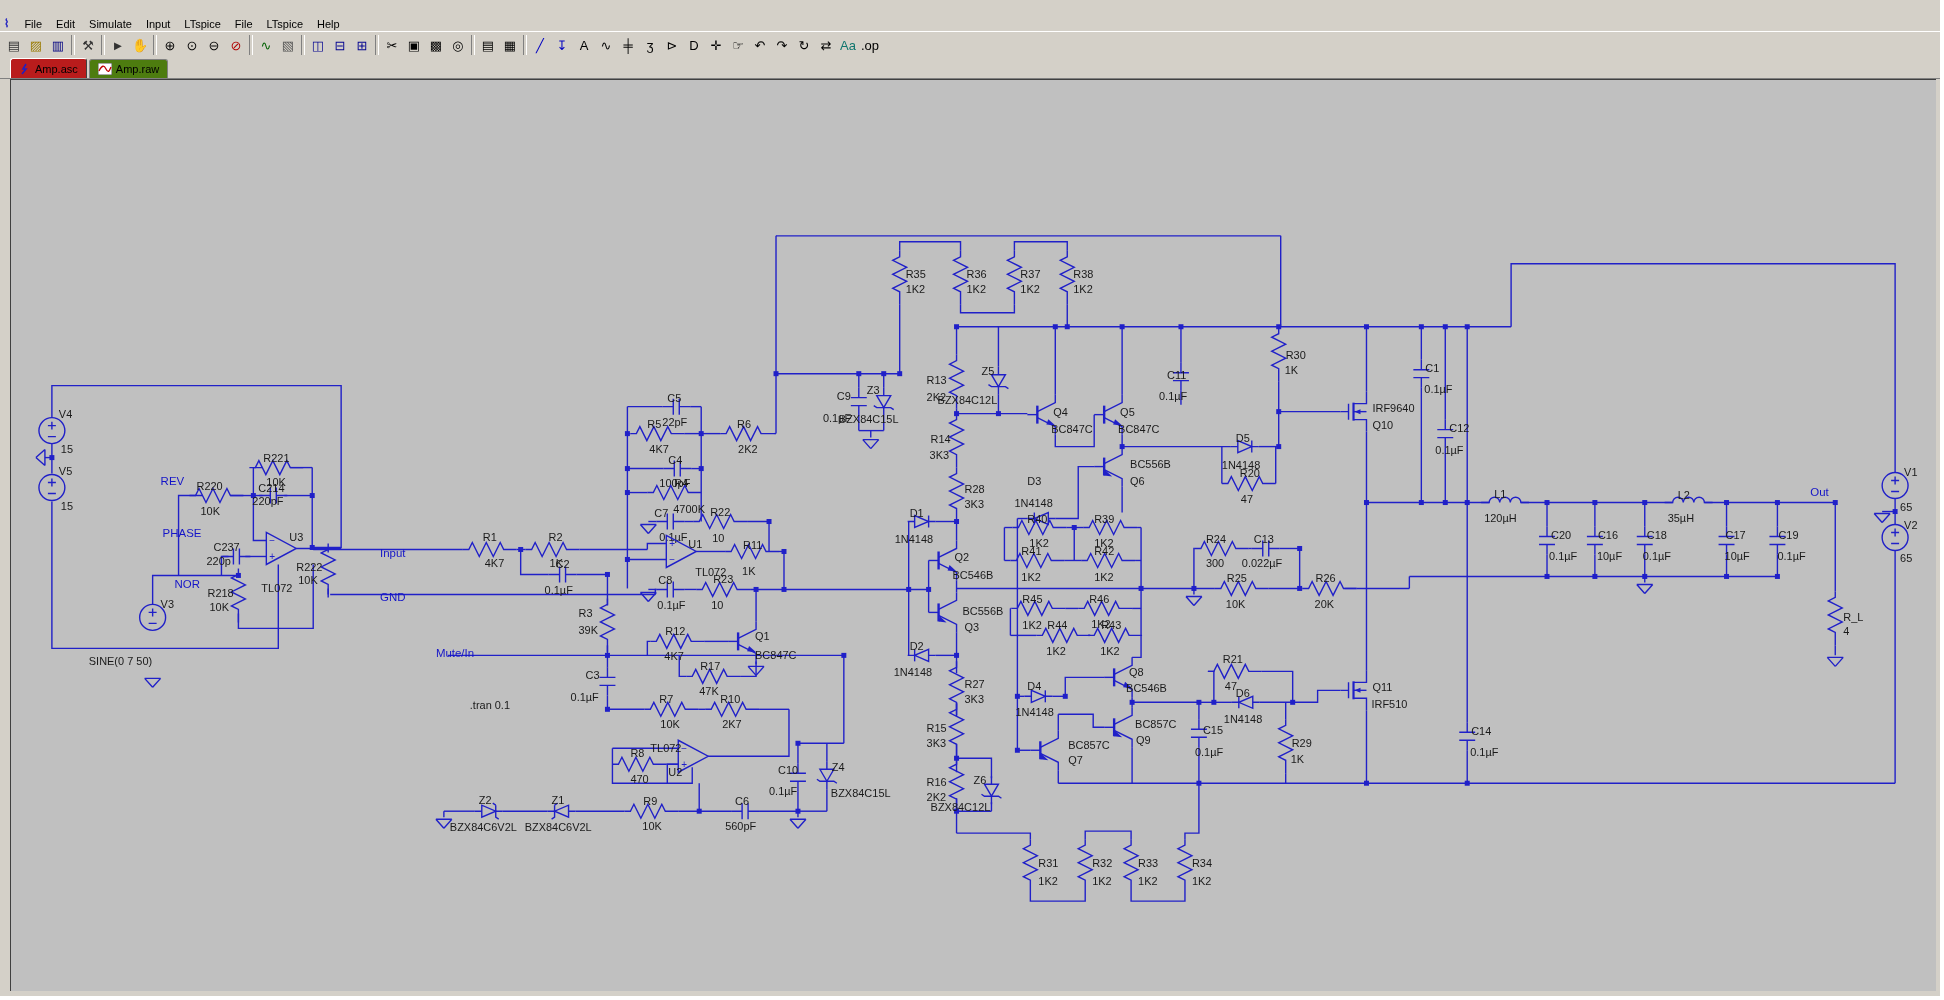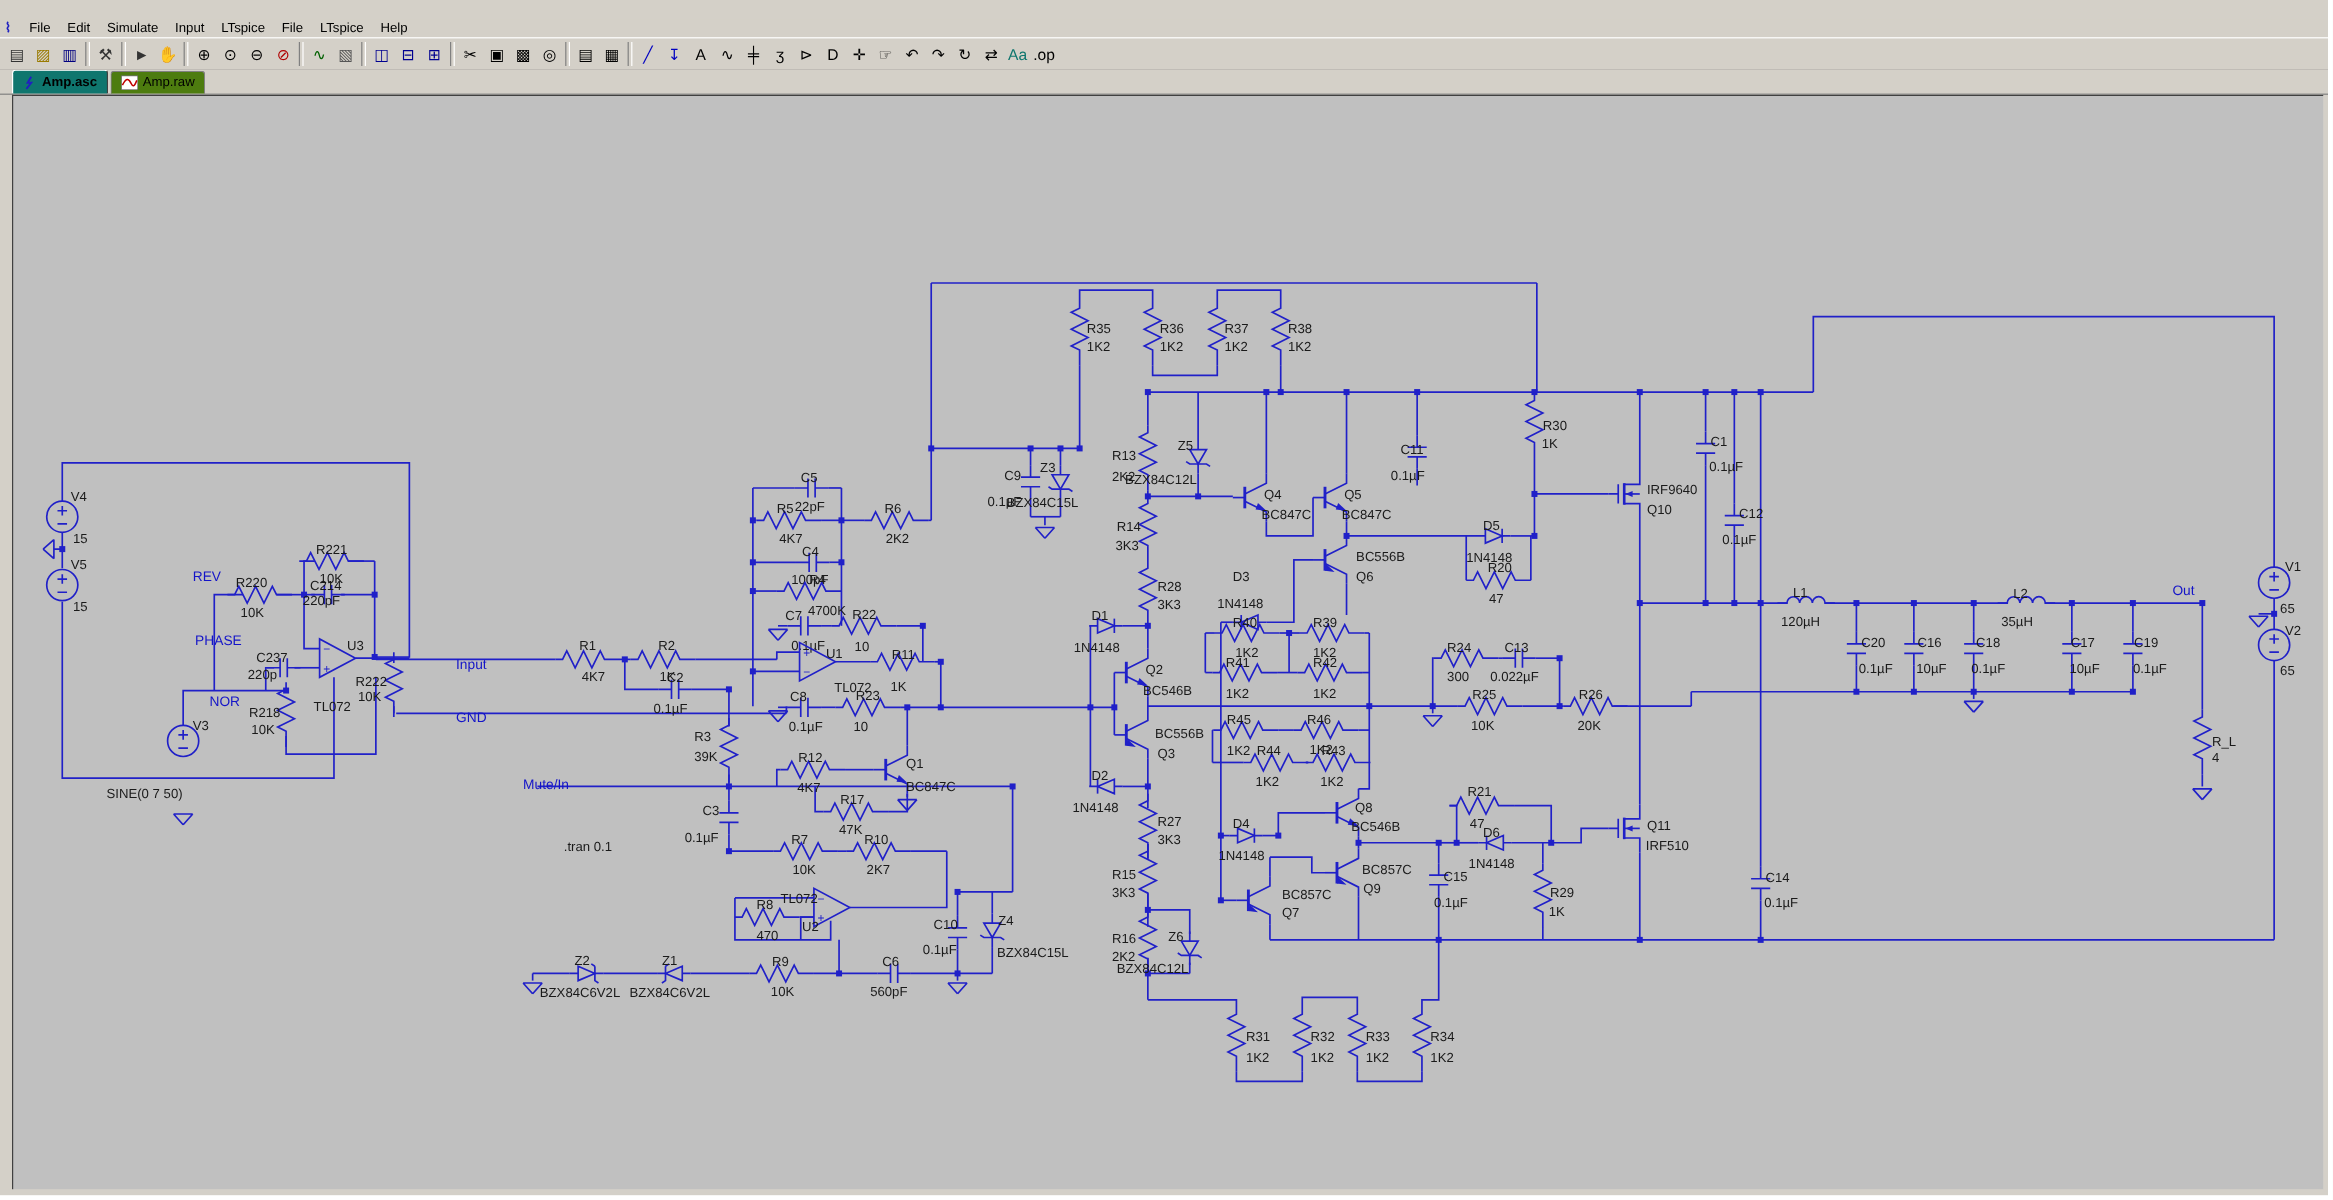--- a/index.html
+++ b/index.html
@@ -28,21 +28,21 @@
     border-top:1px solid #fff;border-bottom:1px solid #808080;display:flex;align-items:center;padding-left:3px;}
   .tb-sep{width:2px;height:20px;margin:0 2px;border-left:1px solid #808080;border-right:1px solid #fff;}
   .tb-btn{width:22px;height:22px;display:flex;align-items:center;justify-content:center;
     font-size:13px;color:#111;}
   
   #tabbar{position:absolute;left:0;top:58px;right:0;height:20px;background:#d4d0c8;display:flex;
     align-items:flex-end;padding-left:10px;border-bottom:1px solid #808080;}
   .tab{height:18px;display:flex;align-items:center;gap:4px;padding:0 8px;font-size:11px;
     border:1px solid #808080;border-bottom:none;border-top-left-radius:3px;border-top-right-radius:3px;
     background:#4d7c0f;margin-right:2px;}
-  .tab.active{background:#0f766e;border-color:#fff #404040 #d4d0c8 #fff;height:19px;font-weight:bold;}
+  .tab.active{background:#b91c1c;border-color:#fff #404040 #d4d0c8 #fff;height:19px;font-weight:normal;}
   .tab svg{display:block;}
   
   #canvas{position:absolute;left:10px;top:79px;right:4px;bottom:5px;background:#c0c0c0;
     border-left:1px solid #404040;border-top:1px solid #404040;}
   #schem{position:absolute;left:0;top:0;width:100%;height:100%;}
   #schem text{font-family:"Liberation Sans",sans-serif;}
   .complabel{font-size:11px;fill:#1a1a1a;}
   .netlabel{font-size:11.5px;fill:#1414c8;}
   .directive{font-size:11px;fill:#1a1a1a;}
 </style>

